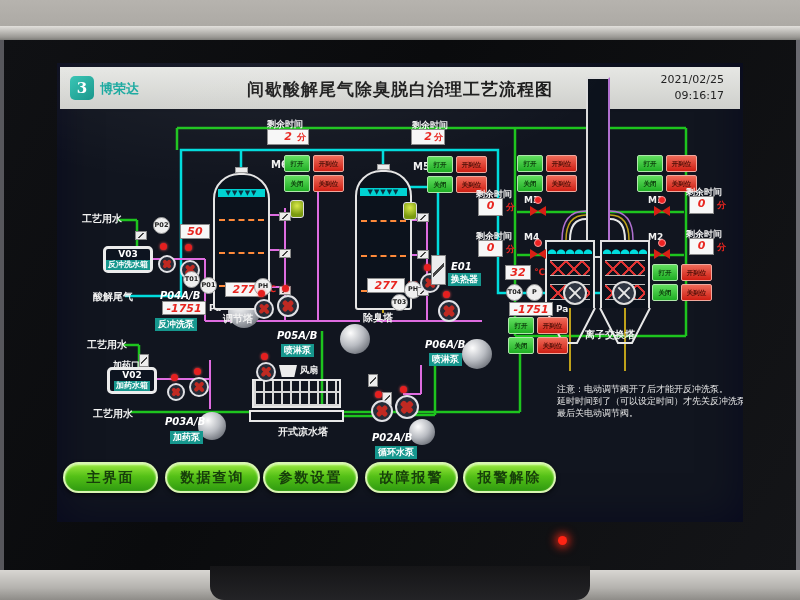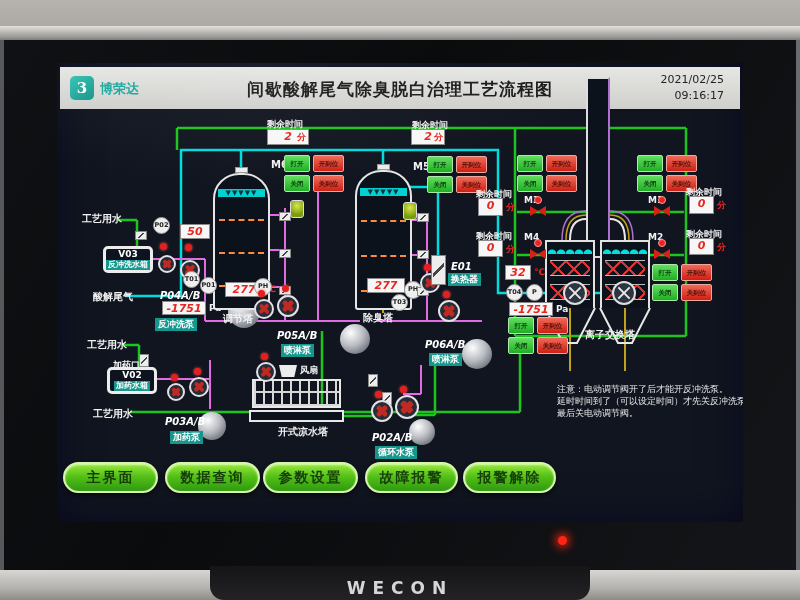--- a/index.html
+++ b/index.html
@@ -364,14 +364,13 @@
     <div class="nav-btn" style="left:206px;width:95px">参数设置</div>
     <div class="nav-btn" style="left:308px;width:93px">故障报警</div>
     <div class="nav-btn" style="left:406px;width:93px">报警解除</div>
 
     <div class="glare"></div>
   </div>
 
   <div class="led"></div>
   <div class="base"></div>
   <div class="chin"></div>
-  <div class="wecon">WECON</div>
 </div>
 
 </body></html>

